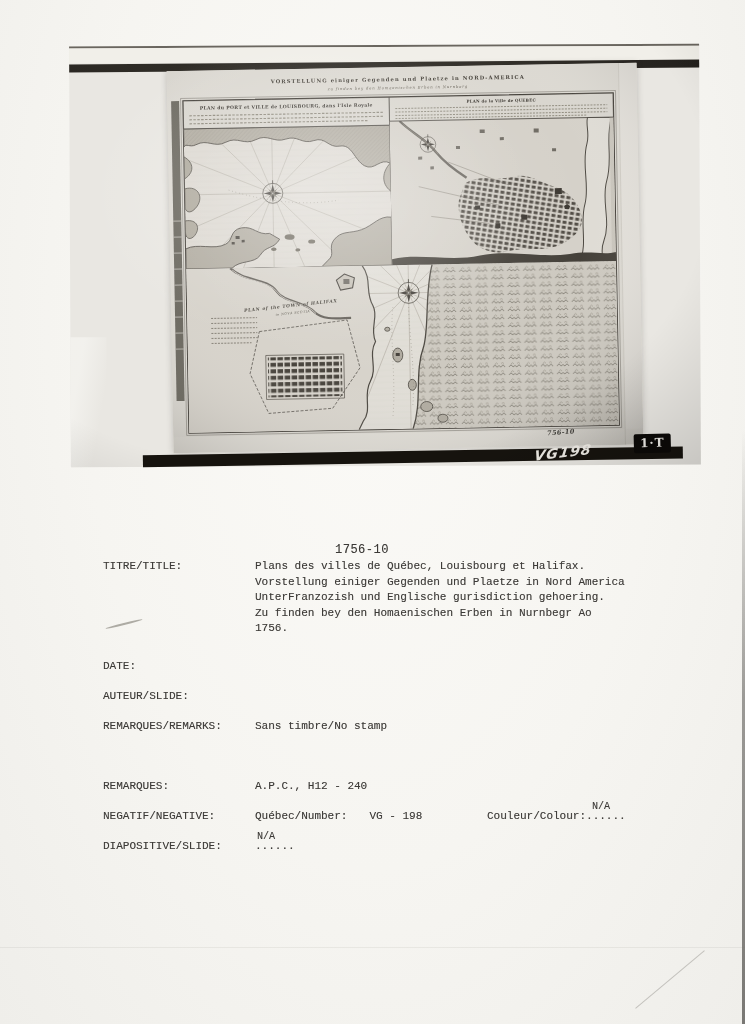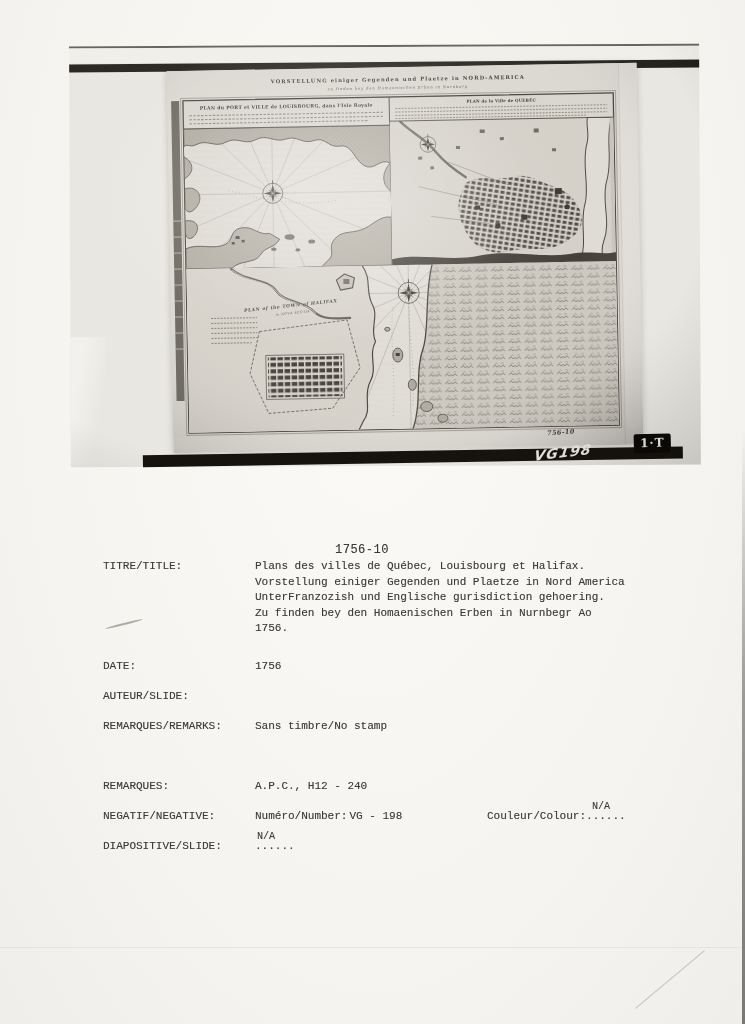--- a/index.html
+++ b/index.html
@@ -43,21 +43,21 @@
   .t-hand{font:italic 600 6.5px "DejaVu Serif",serif;fill:#3a3833;letter-spacing:.4px;}
   
   .cat{position:absolute;left:103px;top:543px;width:600px;height:330px;
     color:#3c3a37;font-size:11px;line-height:14px;
     text-shadow:0.2px 0.2px 0 rgba(60,58,55,.35);}
   .cat-num{position:absolute;left:232px;top:0;font-size:12px;letter-spacing:.5px;}
   .row{position:absolute;left:0;width:100%;display:flex;}
   .lbl{flex:0 0 152px;width:152px;}
   .val{flex:1;}
   .multiline{white-space:pre-line;line-height:15.5px;}
-  .gap{margin-left:2px;}
+  .gap{margin-left:22px;}
   .colour{position:absolute;left:384px;top:0;display:flex;}
   .dotted{position:relative;display:inline-block;text-align:center;}
   .na{position:absolute;top:-9px;left:6px;font-size:10px;}
   .slide-na .na{left:2px;}
   .pencil{position:absolute;left:2px;top:80px;width:38px;height:2px;background:#8f8b83;
     transform:rotate(-14deg);border-radius:50%;opacity:.7;}
   
   .edge-right{position:absolute;right:0;top:430px;bottom:0;width:3px;
     background:linear-gradient(to bottom,rgba(25,23,20,0),rgba(25,23,20,.40) 45%,rgba(25,23,20,.55));}
   .scratch{position:absolute;right:30px;bottom:44px;width:90px;height:1px;
@@ -290,42 +290,41 @@
     <span class="lbl">TITRE/TITLE:</span>
     <span class="val multiline">Plans des villes de Québec, Louisbourg et Halifax.
 Vorstellung einiger Gegenden und Plaetze in Nord America
 UnterFranzozish und Englische gurisdiction gehoering.
 Zu finden bey den Homaenischen Erben in Nurnbegr Ao
 1756.</span>
   </div>
 
   <div class="row" style="top:116px">
     <span class="lbl">DATE:</span>
-    <span class="val">1756</span>
   </div>
 
   <div class="row" style="top:146px">
     <span class="lbl">AUTEUR/SLIDE:</span>
   </div>
 
   <div class="row" style="top:176px">
     <span class="lbl">REMARQUES/REMARKS:</span>
     <span class="val">Sans timbre/No stamp</span>
   </div>
 
 
   <div class="row" style="top:236px">
     <span class="lbl">REMARQUES:</span>
     <span class="val">A.P.C., H12 - 240</span>
   </div>
 
   <div class="row" style="top:266px">
     <span class="lbl">NEGATIF/NEGATIVE:</span>
     <span class="val">
-      <span>Numéro/Number:</span><span class="gap">VG - 198</span>
+      <span>Québec/Number:</span><span class="gap">VG - 198</span>
     </span>
     <span class="colour">
       <span>Couleur/Colour:</span>
         <span class="dotted"><span class="na">N/A</span><span>......</span></span>
     </span>
   </div>
 
   <div class="row" style="top:296px">
     <span class="lbl">DIAPOSITIVE/SLIDE:</span>
     <span class="val">

